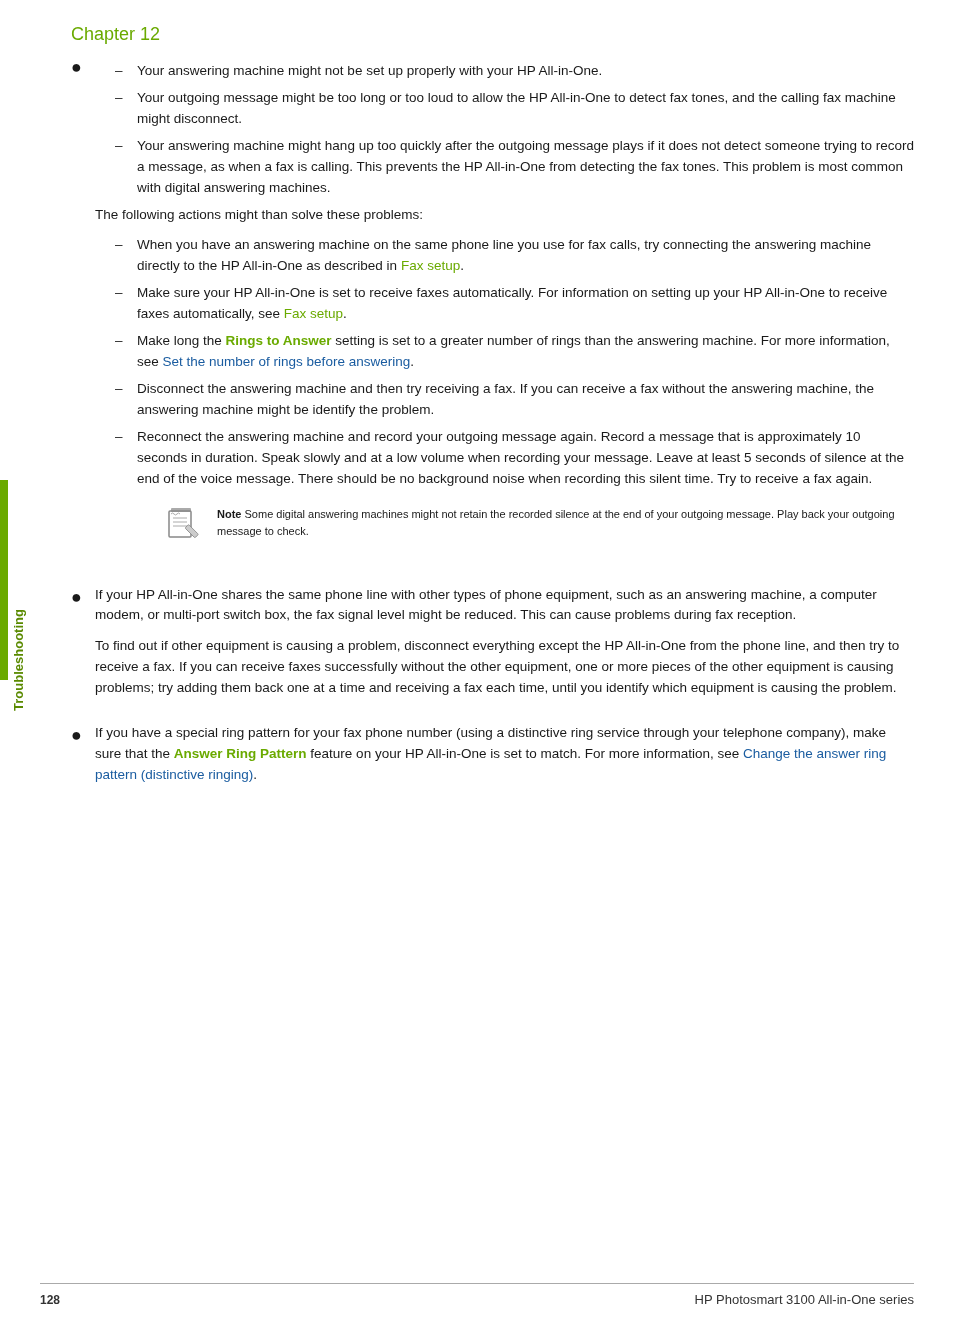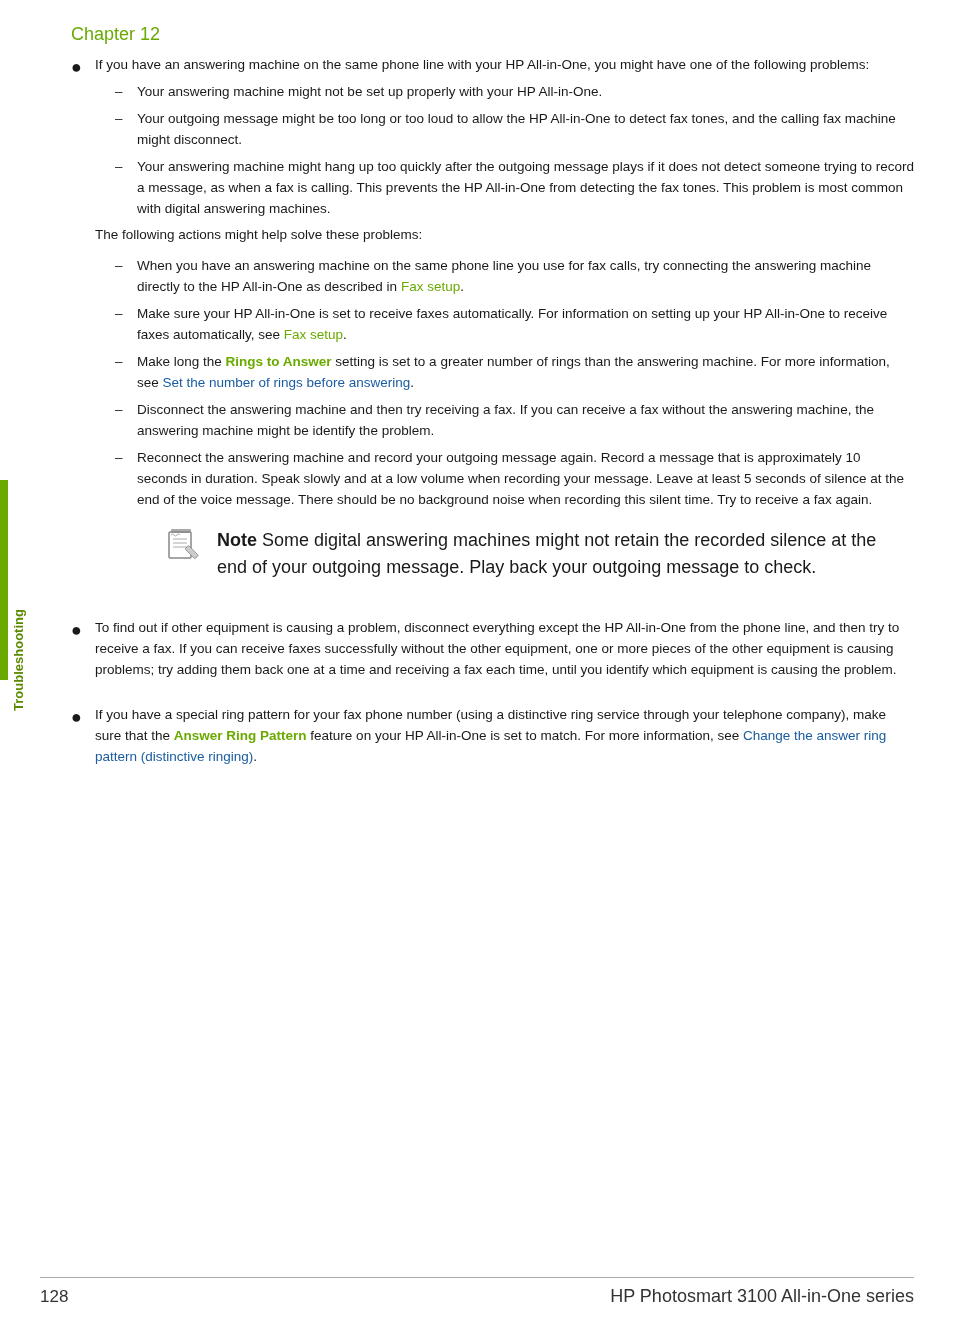--- a/index.html
+++ b/index.html
@@ -148,21 +148,21 @@
       margin-right: 8px;
     }
 
     .note-icon-svg {
       width: 36px;
       height: 36px;
     }
 
     .note-text {
       line-height: 1.55;
-      font-size: 18px;
+      font-size: 11px;
     }
 
     .note-label {
       font-weight: bold;
     }
 
     
     .para {
       margin-bottom: 10px;
       line-height: 1.55;
@@ -177,27 +177,27 @@
       border-top: 1px solid #aaaaaa;
       padding-top: 8px;
       display: flex;
       justify-content: space-between;
       align-items: center;
       font-size: 12.5px;
       color: #333;
     }
 
     .footer-page-num {
-      font-weight: normal;
-      font-size: 17px;
+      font-weight: bold;
+      font-size: 12px;
       text-align: right;
     }
 
     .footer-product-name {
-      font-size: 18px;
+      font-size: 13px;
       color: #333;
     }
   </style>
 </head>
 <body>
 
 <div class="page-container">
 
   <div class="green-left-bar"></div>
 
@@ -205,37 +205,36 @@
 
   <div class="chapter-header">Chapter 12</div>
 
   <div class="main-content">
 
     <ul class="bullet-list">
 
       <li>
         <span class="bullet-dot">●</span>
         <div class="bullet-content">
-          <span>If you have an answering machine on the same phone line with your HP All-in-One, you might have one of the following problems:</span>
           <ul class="dash-list">
             <li>
               <span class="dash-mark">–</span>
               <span class="dash-content">Your answering machine might not be set up properly with your HP All-in-One.</span>
             </li>
             <li>
               <span class="dash-mark">–</span>
               <span class="dash-content">Your outgoing message might be too long or too loud to allow the HP All-in-One to detect fax tones, and the calling fax machine might disconnect.</span>
             </li>
             <li>
               <span class="dash-mark">–</span>
               <span class="dash-content">Your answering machine might hang up too quickly after the outgoing message plays if it does not detect someone trying to record a message, as when a fax is calling. This prevents the HP All-in-One from detecting the fax tones. This problem is most common with digital answering machines.</span>
             </li>
           </ul>
 
-          <div class="para">The following actions might help solve these problems:</div>
+          <div class="para">The following actions might than solve these problems:</div>
 
           <ul class="dash-list">
             <li>
               <span class="dash-mark">–</span>
               <span class="dash-content">
                 <span>When you have an answering machine on the same phone line you use for fax calls, try connecting the answering machine directly to the HP All-in-One as described in </span><a class="link-green" href="#">Fax setup</a><span>.</span>
               </span>
             </li>
             <li>
               <span class="dash-mark">–</span>
@@ -286,20 +285,21 @@
               </span>
             </li>
           </ul>
 
         </div>
       </li>
 
       <li>
         <span class="bullet-dot">●</span>
         <div class="bullet-content">
+          <div class="para">If your HP All-in-One shares the same phone line with other types of phone equipment, such as an answering machine, a computer modem, or multi-port switch box, the fax signal level might be reduced. This can cause problems during fax reception.</div>
           <div class="para">To find out if other equipment is causing a problem, disconnect everything except the HP All-in-One from the phone line, and then try to receive a fax. If you can receive faxes successfully without the other equipment, one or more pieces of the other equipment is causing problems; try adding them back one at a time and receiving a fax each time, until you identify which equipment is causing the problem.</div>
         </div>
       </li>
 
       <li>
         <span class="bullet-dot">●</span>
         <div class="bullet-content">
           <span>If you have a special ring pattern for your fax phone number (using a distinctive ring service through your telephone company), make sure that the </span><strong class="highlight-green">Answer Ring Pattern</strong><span> feature on your HP All-in-One is set to match. For more information, see </span><a class="link-blue" href="#"><span>Change the answer ring pattern (distinctive ringing)</span></a><span>.</span>
         </div>
       </li>

